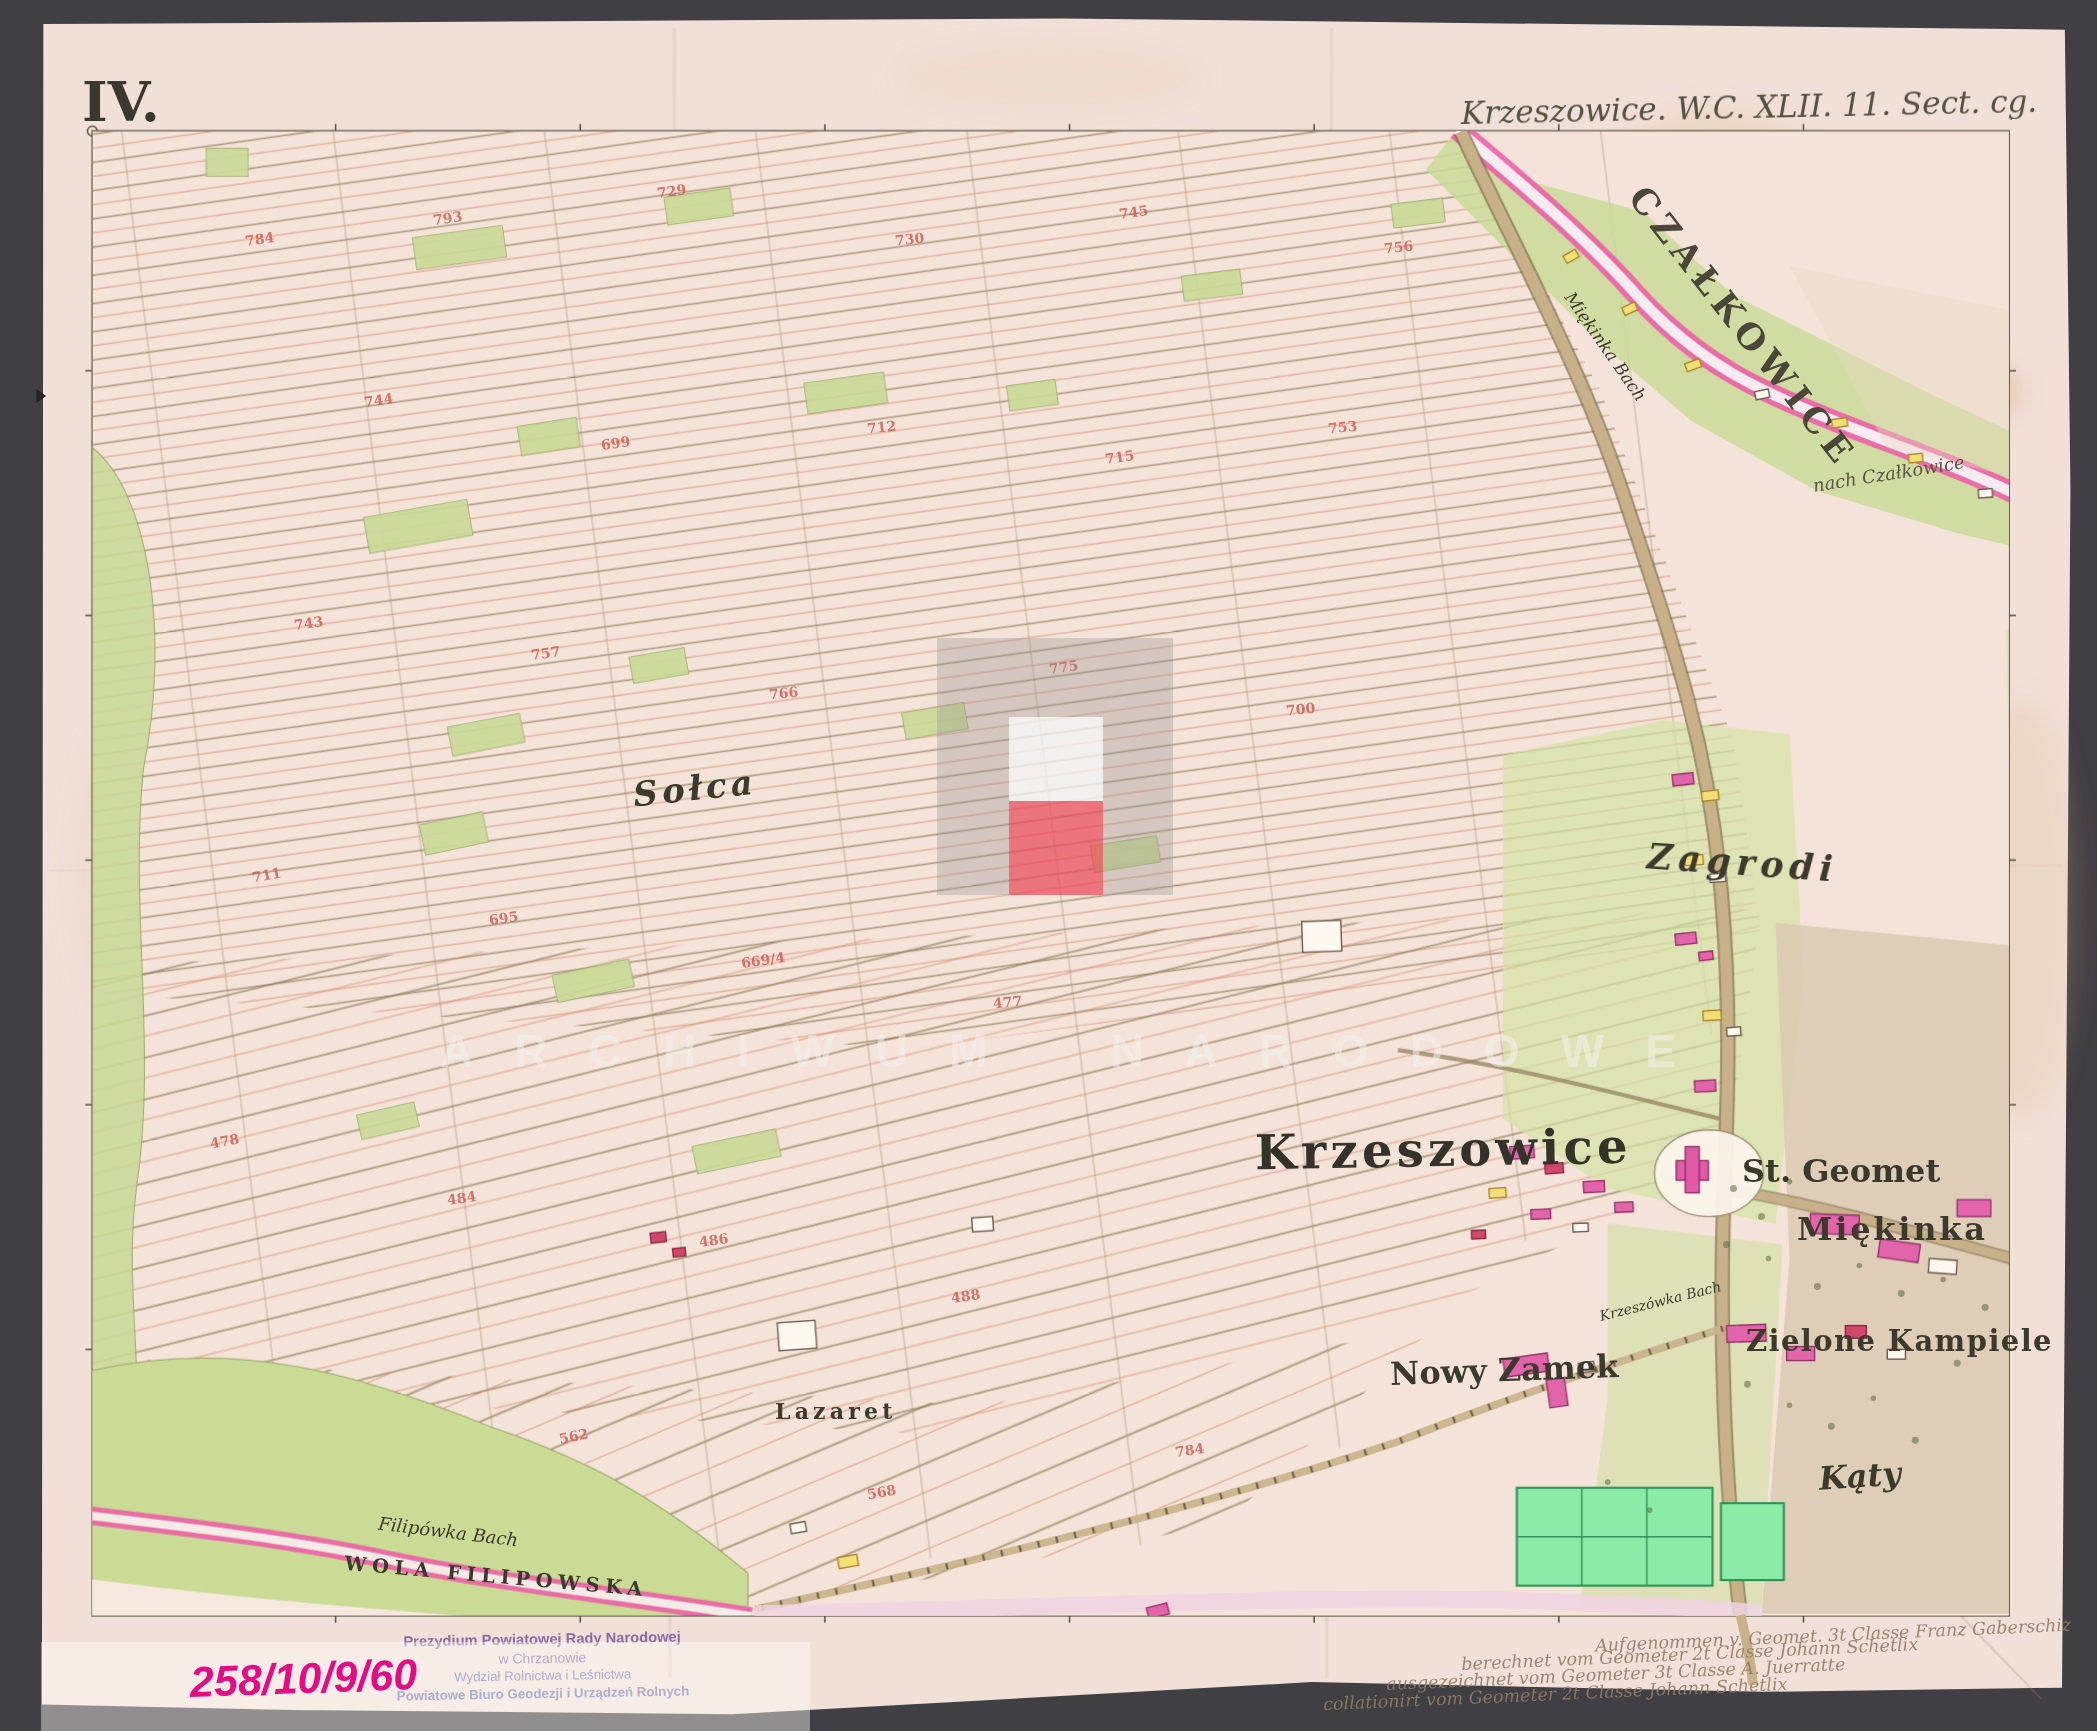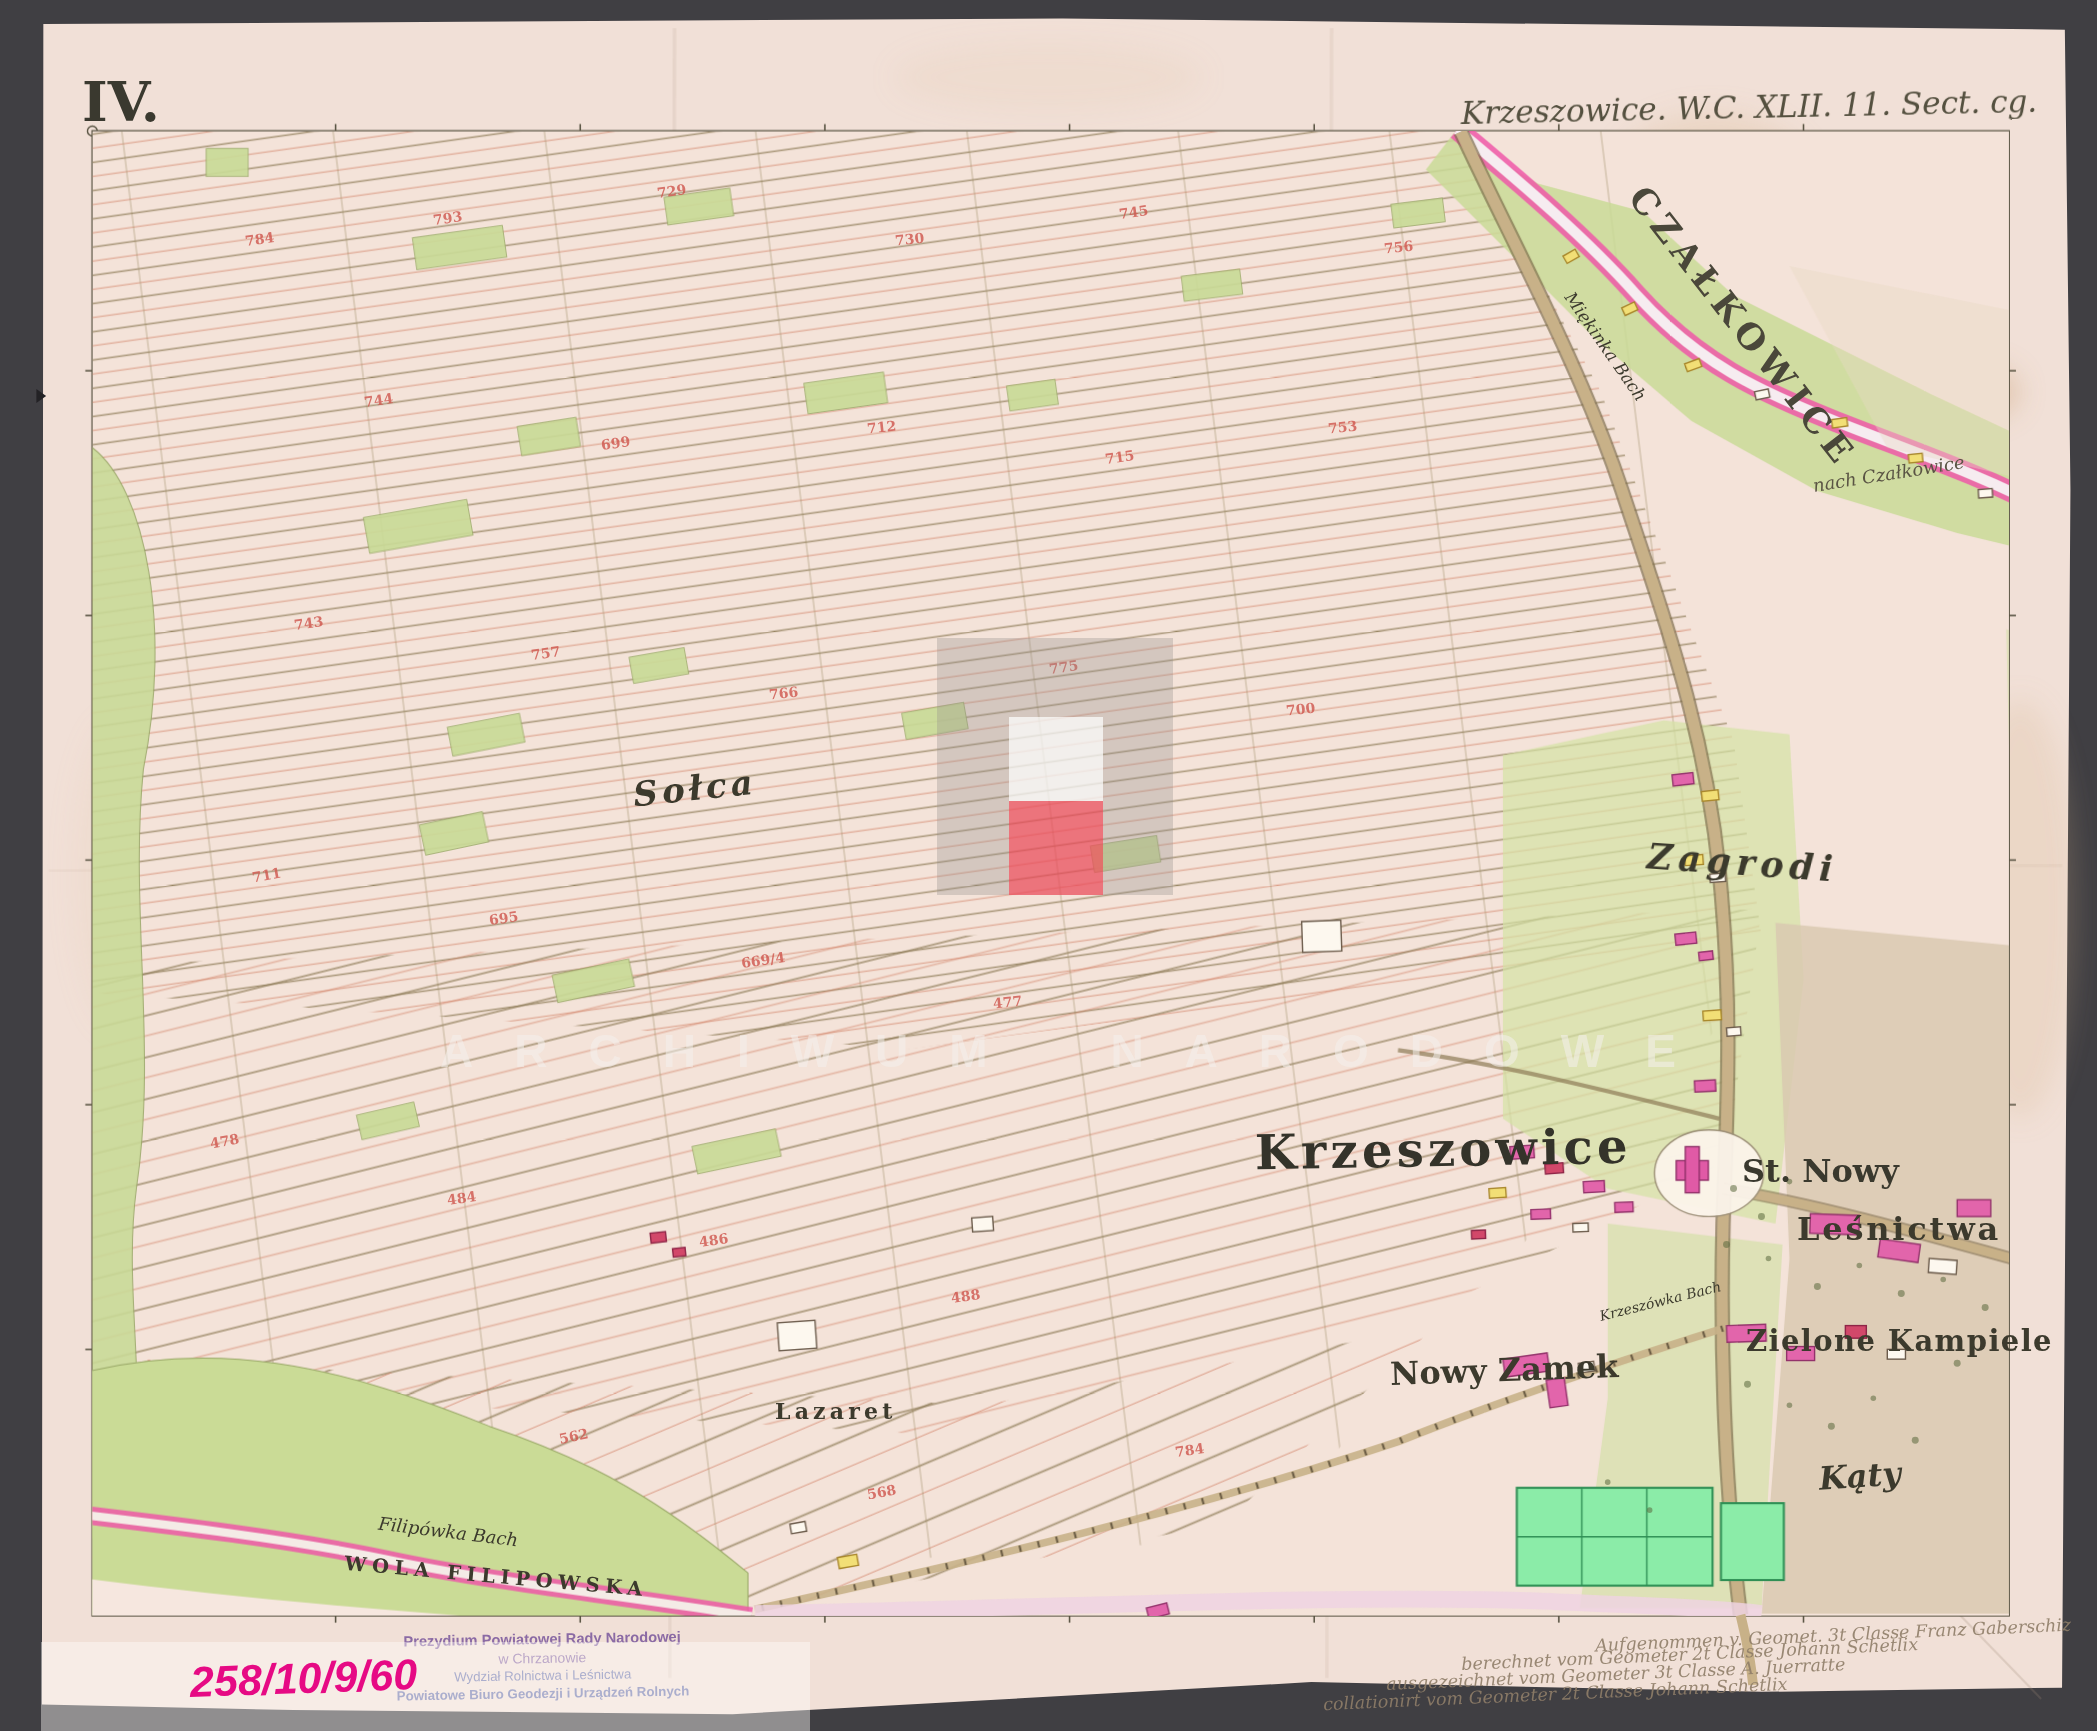--- a/index.html
+++ b/index.html
@@ -258,23 +258,23 @@
   <div class="lbl scripty" style="left:1461px;top:89px;font-size:31px;color:#54503f;transform:rotate(-1.2deg);">Krzeszowice. W.C. XLII. 11. Sect. cg.</div>
 
   <div class="lbl serifb" style="left:1653px;top:178px;font-size:35px;letter-spacing:7px;color:#4a473a;transform:rotate(52deg);transform-origin:left top;">CZAŁKOWICE</div>
 
   <div class="lbl scripty" style="left:633px;top:768px;font-size:34px;letter-spacing:4.2px;font-weight:bold;transform:rotate(-6deg);">Sołca</div>
 
   <div class="lbl scripty" style="left:1647px;top:842px;font-size:35px;letter-spacing:5.6px;font-weight:bold;transform:rotate(4deg);">Zagrodi</div>
 
   <div class="lbl serifb" style="left:1255px;top:1121px;font-size:48px;letter-spacing:4.2px;color:#34332a;transform:rotate(-1deg);">Krzeszowice</div>
 
-  <div class="lbl serifb" style="left:1742px;top:1152px;font-size:32px;color:#3a392e;">St. Nowy</div>
-
-  <div class="lbl serifb" style="left:1797px;top:1210px;font-size:32px;letter-spacing:2.8px;">Leśnictwa</div>
+  <div class="lbl serifb" style="left:1742px;top:1152px;font-size:32px;color:#3a392e;">St. Geomet</div>
+
+  <div class="lbl serifb" style="left:1797px;top:1210px;font-size:32px;letter-spacing:2.8px;">Miękinka</div>
 
   <div class="lbl serifb" style="left:1746px;top:1324px;font-size:29px;letter-spacing:1.4px;">Zielone Kampiele</div>
 
   <div class="lbl serifb" style="left:1390px;top:1351px;font-size:32px;transform:rotate(-2deg);">Nowy Zamek</div>
 
   <div class="lbl serifb" style="left:775px;top:1398px;font-size:22px;letter-spacing:4.2px;">Lazaret</div>
 
   <div class="lbl scripty" style="left:1819px;top:1457px;font-size:32px;font-weight:bold;transform:rotate(-4deg);">Kąty</div>
 
   <div class="lbl serifb" style="left:344px;top:1565px;font-size:19.6px;letter-spacing:5.6px;transform:rotate(5deg);">WOLA FILIPOWSKA</div>

